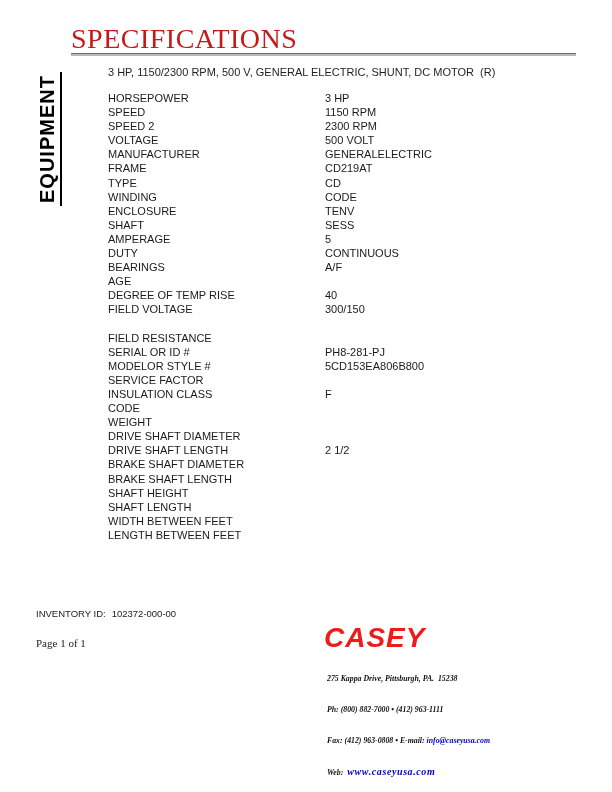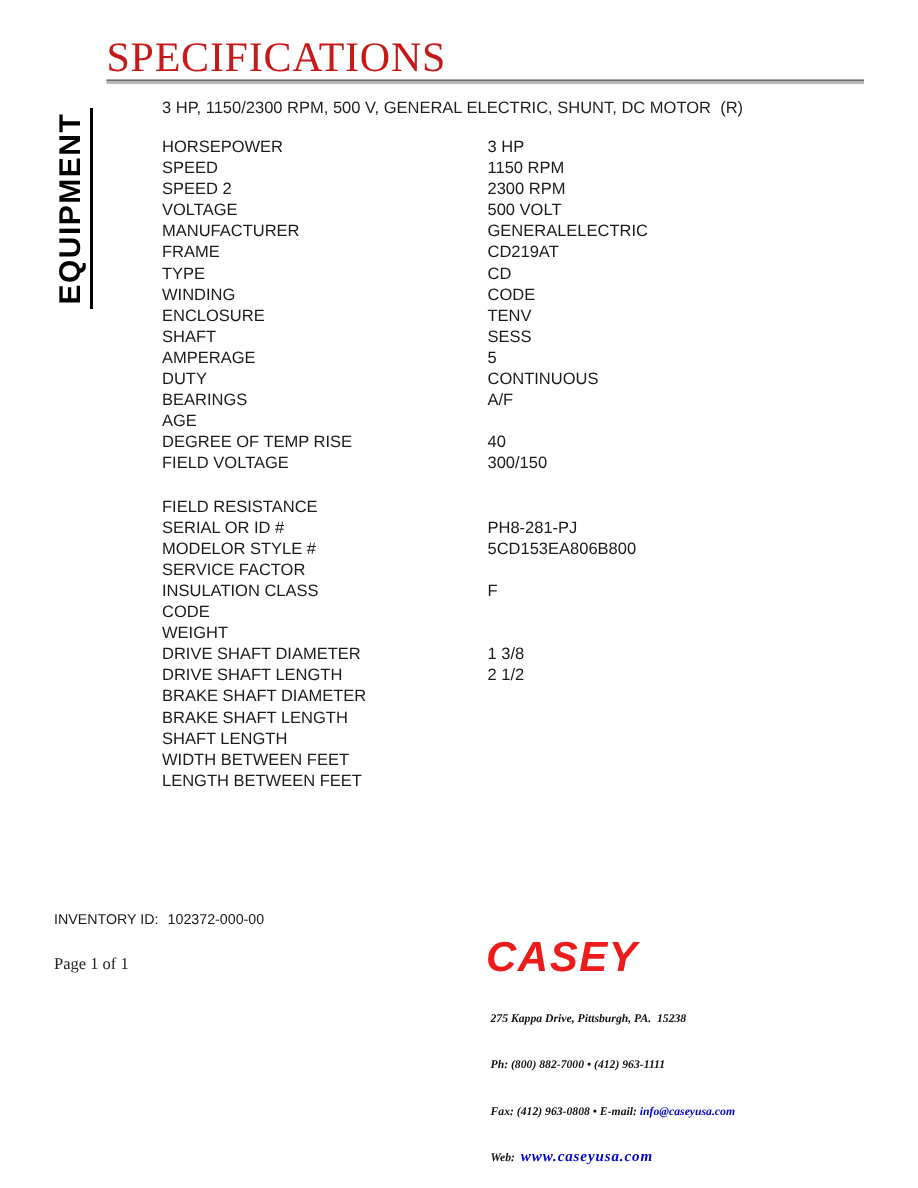--- a/index.html
+++ b/index.html
@@ -257,38 +257,41 @@
       <span class="spec-value"></span>
     </div>
 
     <div class="spec-row">
       <span class="spec-label">WEIGHT</span>
       <span class="spec-value"></span>
     </div>
 
     <div class="spec-row">
       <span class="spec-label">DRIVE SHAFT DIAMETER</span>
-      <span class="spec-value">1 3/8</span>
     </div>
 
     <div class="spec-row">
       <span class="spec-label">DRIVE SHAFT LENGTH</span>
       <span class="spec-value">2 1/2</span>
     </div>
 
     <div class="spec-row">
       <span class="spec-label">BRAKE SHAFT DIAMETER</span>
       <span class="spec-value"></span>
     </div>
 
     <div class="spec-row">
       <span class="spec-label">BRAKE SHAFT LENGTH</span>
       <span class="spec-value"></span>
     </div>
 
+    <div class="spec-row">
+      <span class="spec-label">SHAFT HEIGHT</span>
+      <span class="spec-value"></span>
+    </div>
 
     <div class="spec-row">
       <span class="spec-label">SHAFT LENGTH</span>
       <span class="spec-value"></span>
     </div>
 
     <div class="spec-row">
       <span class="spec-label">WIDTH BETWEEN FEET</span>
       <span class="spec-value"></span>
     </div>

